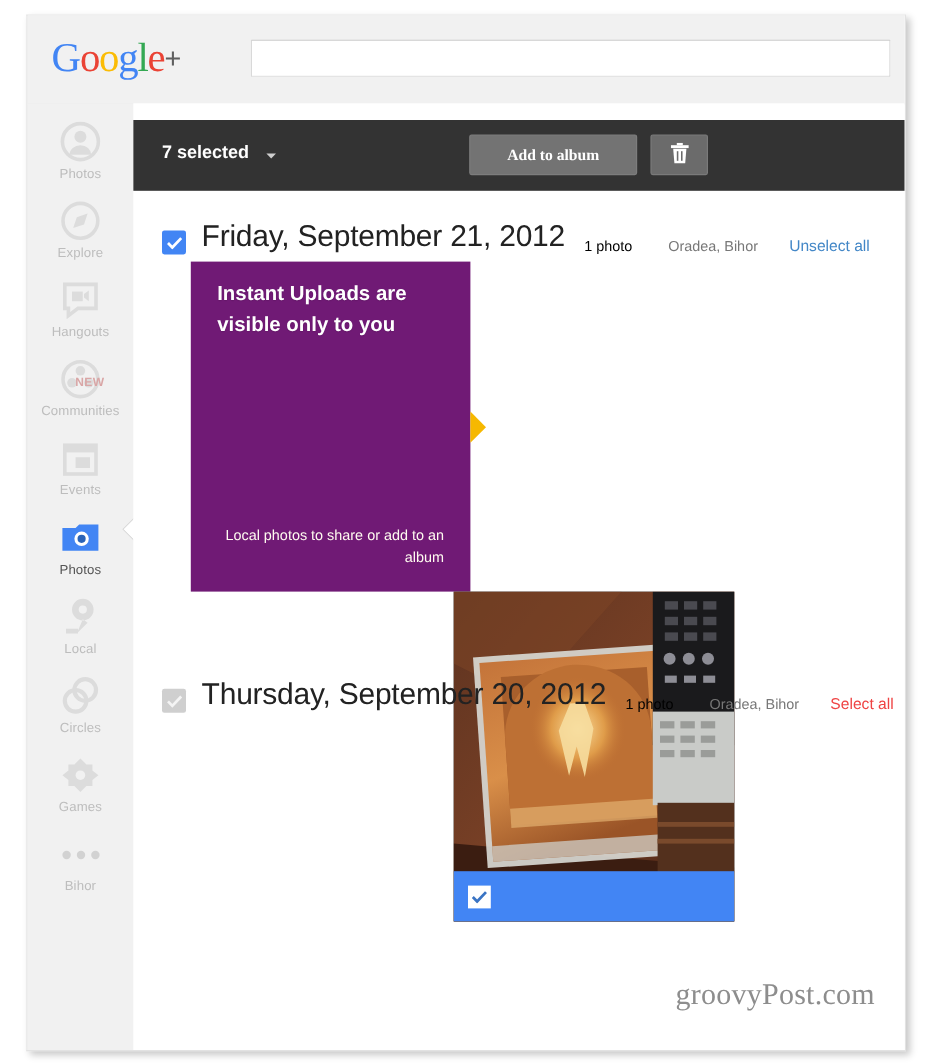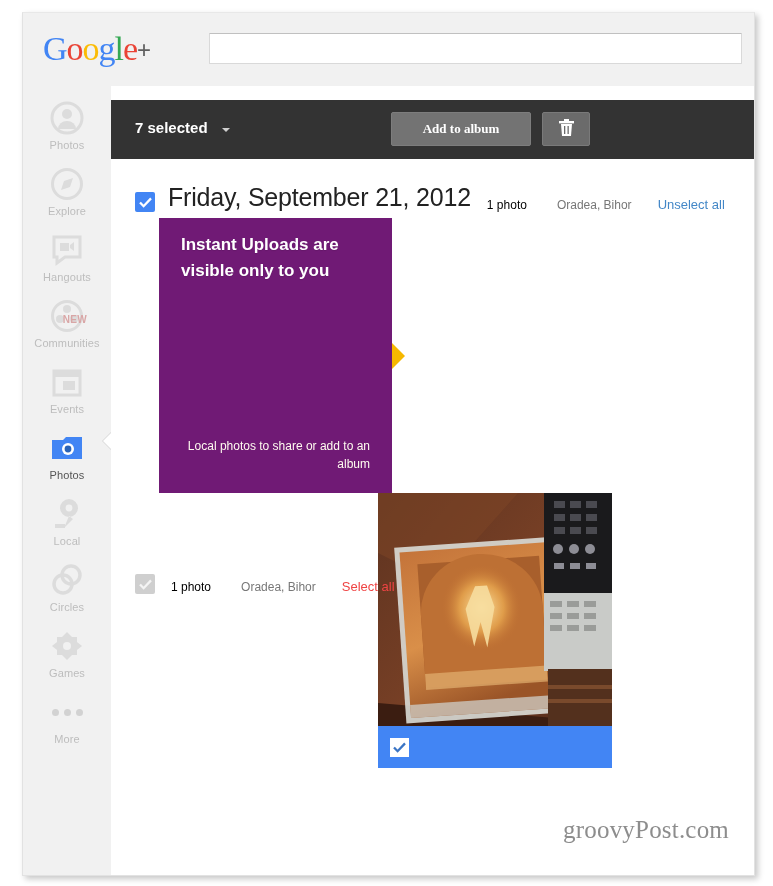--- a/index.html
+++ b/index.html
@@ -386,21 +386,21 @@
         </div>
         <div class="nav-label">Games</div>
       </div>
 
       <div class="nav-item">
         <div class="dots">
             <i></i>
             <i></i>
             <i></i>
           </div>
-        <div class="nav-label">More</div>
+        <div class="nav-label">Bihor</div>
       </div>
 
     </div>
 
     <div class="content">
 
       <div class="toolbar">
         <div class="tb-selected">7 selected</div>
         <div class="tb-caret"></div>
 
@@ -520,20 +520,21 @@
           </div>
         </div>
       </div>
 
       <div class="date-row" style="top:478px;">
         <div class="dcheck off">
           <svg width="13" height="11" viewBox="0 0 13 11">
               <path d="M1 5.5 L4.6 9.2 L12 1.4" fill="none" stroke="#f4f4f4" stroke-width="2.3"></path>
             </svg>
         </div>
+        <div class="date-title">Thursday, September 20, 2012</div>
         <div class="date-count">1 photo</div>
         <div class="date-place">Oradea, Bihor</div>
         <div class="date-action muted">Select all</div>
       </div>
 
       <div class="watermark">groovyPost.com</div>
 
     </div>
   </div>
 </div>

